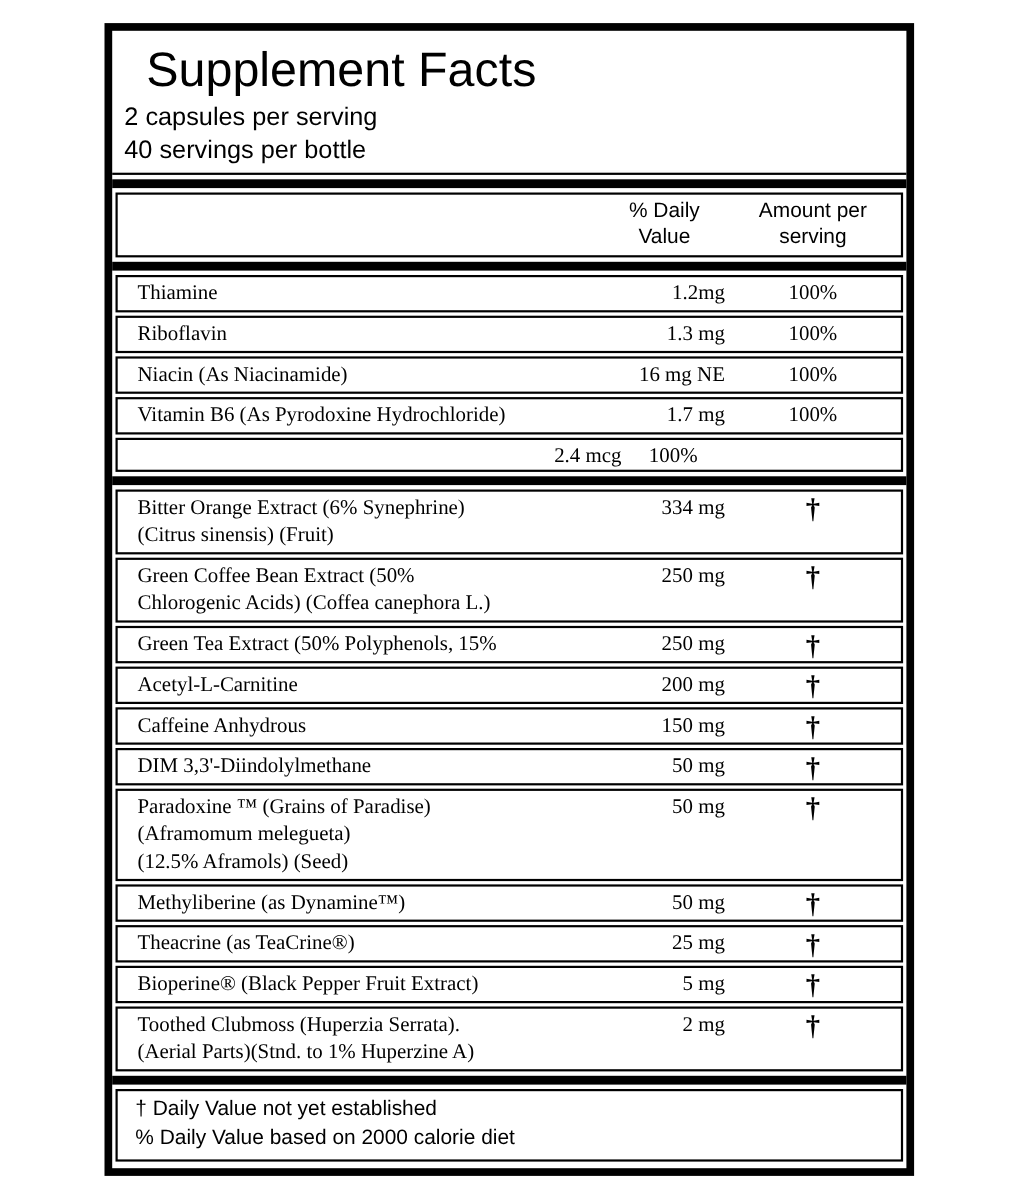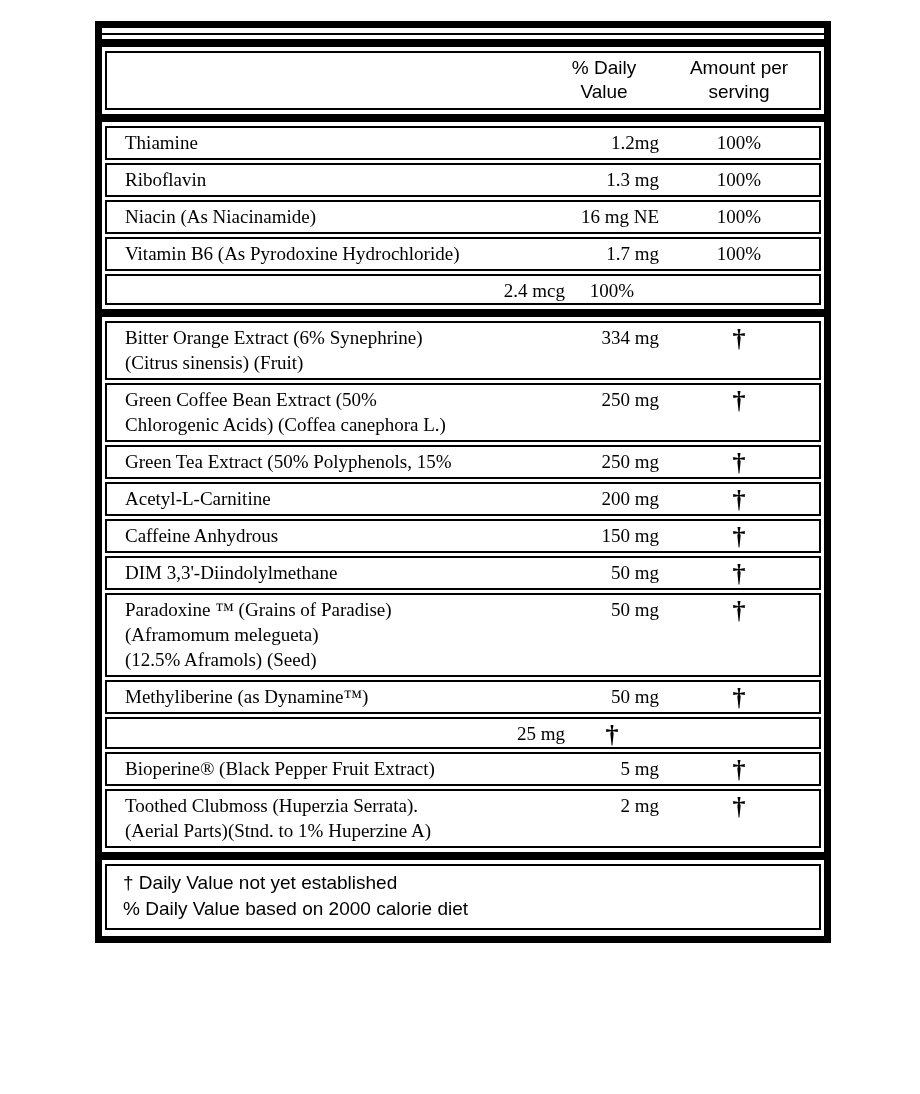--- a/index.html
+++ b/index.html
@@ -46,20 +46,25 @@
   .italic { font-style: italic; }
   
   .footnote-box { padding: 4px 6px 6px 16px; }
   .footnote-line { font-size: 19px; line-height: 26px; }
 </style>
 </head>
 <body>
 
 <div class="label-box">
 
+  <div class="lb-header">
+    <div class="lb-title">Supplement Facts</div>
+    <div class="lb-sub">2 capsules per serving</div>
+    <div class="lb-sub">40 servings per bottle</div>
+  </div>
 
   <div class="thinline"></div>
   <div class="bar"></div>
 
   <div class="box colhead">
     <div></div>
     <div class="col-label">% Daily Value</div>
     <div class="col-label">Amount per serving</div>
   </div>
 
@@ -146,20 +151,21 @@
     <div class="dv-cell dagger-cell">†</div>
   </div>
 
   <div class="box grid-row">
     <div class="name-cell">Methyliberine (as Dynamine™)</div>
     <div class="amt-cell">50 mg</div>
     <div class="dv-cell dagger-cell">†</div>
   </div>
 
   <div class="box grid-row">
+    <div class="name-cell">Theacrine (as TeaCrine®)</div>
     <div class="amt-cell">25 mg</div>
     <div class="dv-cell dagger-cell">†</div>
   </div>
 
   <div class="box grid-row">
     <div class="name-cell">
       <div>Bioperine® (Black Pepper Fruit Extract)</div>
     </div>
     <div class="amt-cell">5 mg</div>
     <div class="dv-cell dagger-cell">†</div>

